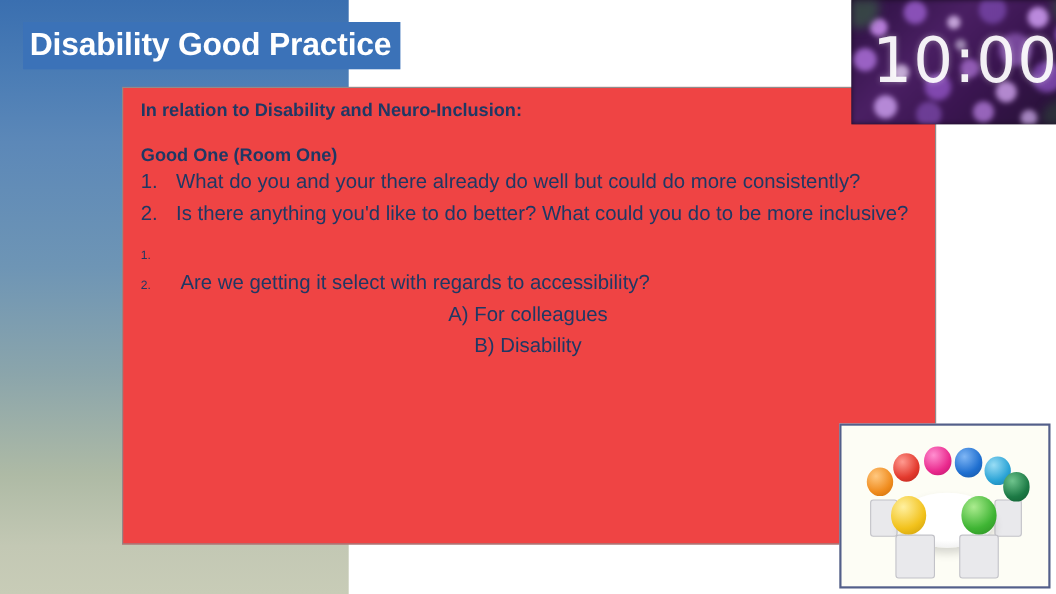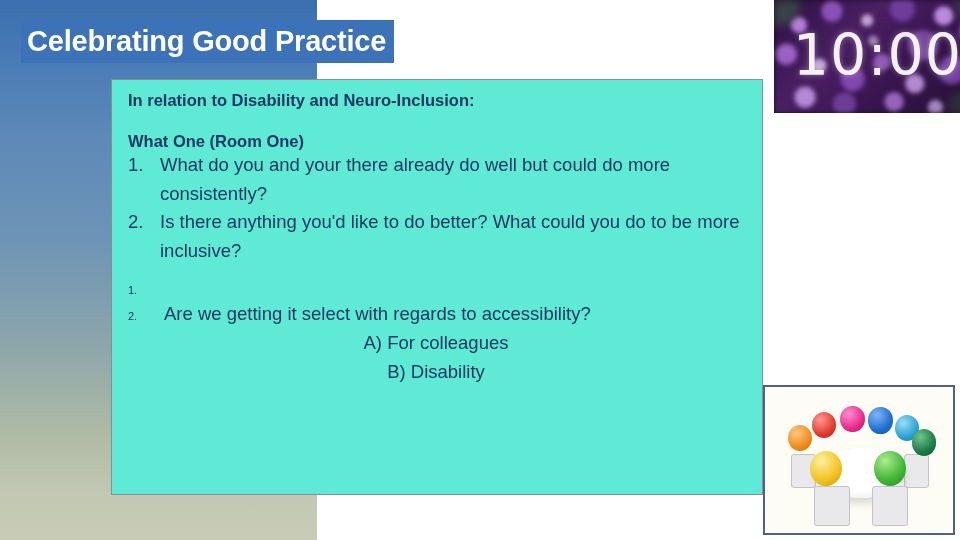--- a/index.html
+++ b/index.html
@@ -56,23 +56,23 @@
     letter-spacing: -0.2px;
     white-space: nowrap;
     line-height: 1;
   }
 
   
   .content-box {
     position: absolute;
     left: 111px;
     top: 79px;
-    width: 652px;
+    width: 740px;
     height: 416px;
-    background: #5eead4;
+    background: #ef4444;
     border: 1px solid #8d8d8d;
     box-sizing: border-box;
     padding: 12px 14px 8px 10px;
     overflow: hidden;
   }
 
   .body-text {
     color: #1f3864;
     font-size: 17.5px;
     line-height: 1.0;
@@ -260,31 +260,31 @@
   .clipart .front-row { z-index: 8; }
 </style>
 </head>
 <body>
 
 <div class="slide">
 
   <div class="left-panel"></div>
 
   <div class="title-band">
-    <span class="title-text">Celebrating Good Practice</span>
+    <span class="title-text">Disability Good Practice</span>
   </div>
 
   <div class="content-box">
     <div class="body-text">
 
       <div class="heading-line">In relation to Disability and Neuro-Inclusion:</div>
 
       <div class="spacer-sm"></div>
 
-      <div class="team-head">What One (Room One)</div>
+      <div class="team-head">Good One (Room One)</div>
 
       <ul class="olist1">
         <li>
           <span class="num">1.</span>
           <span class="txt">What do you and your there already do well but could do more consistently?</span>
         </li>
         <li>
           <span class="num">2.</span>
           <span class="txt">Is there anything you'd like to do better? What could you do to be more inclusive?</span>
         </li>

